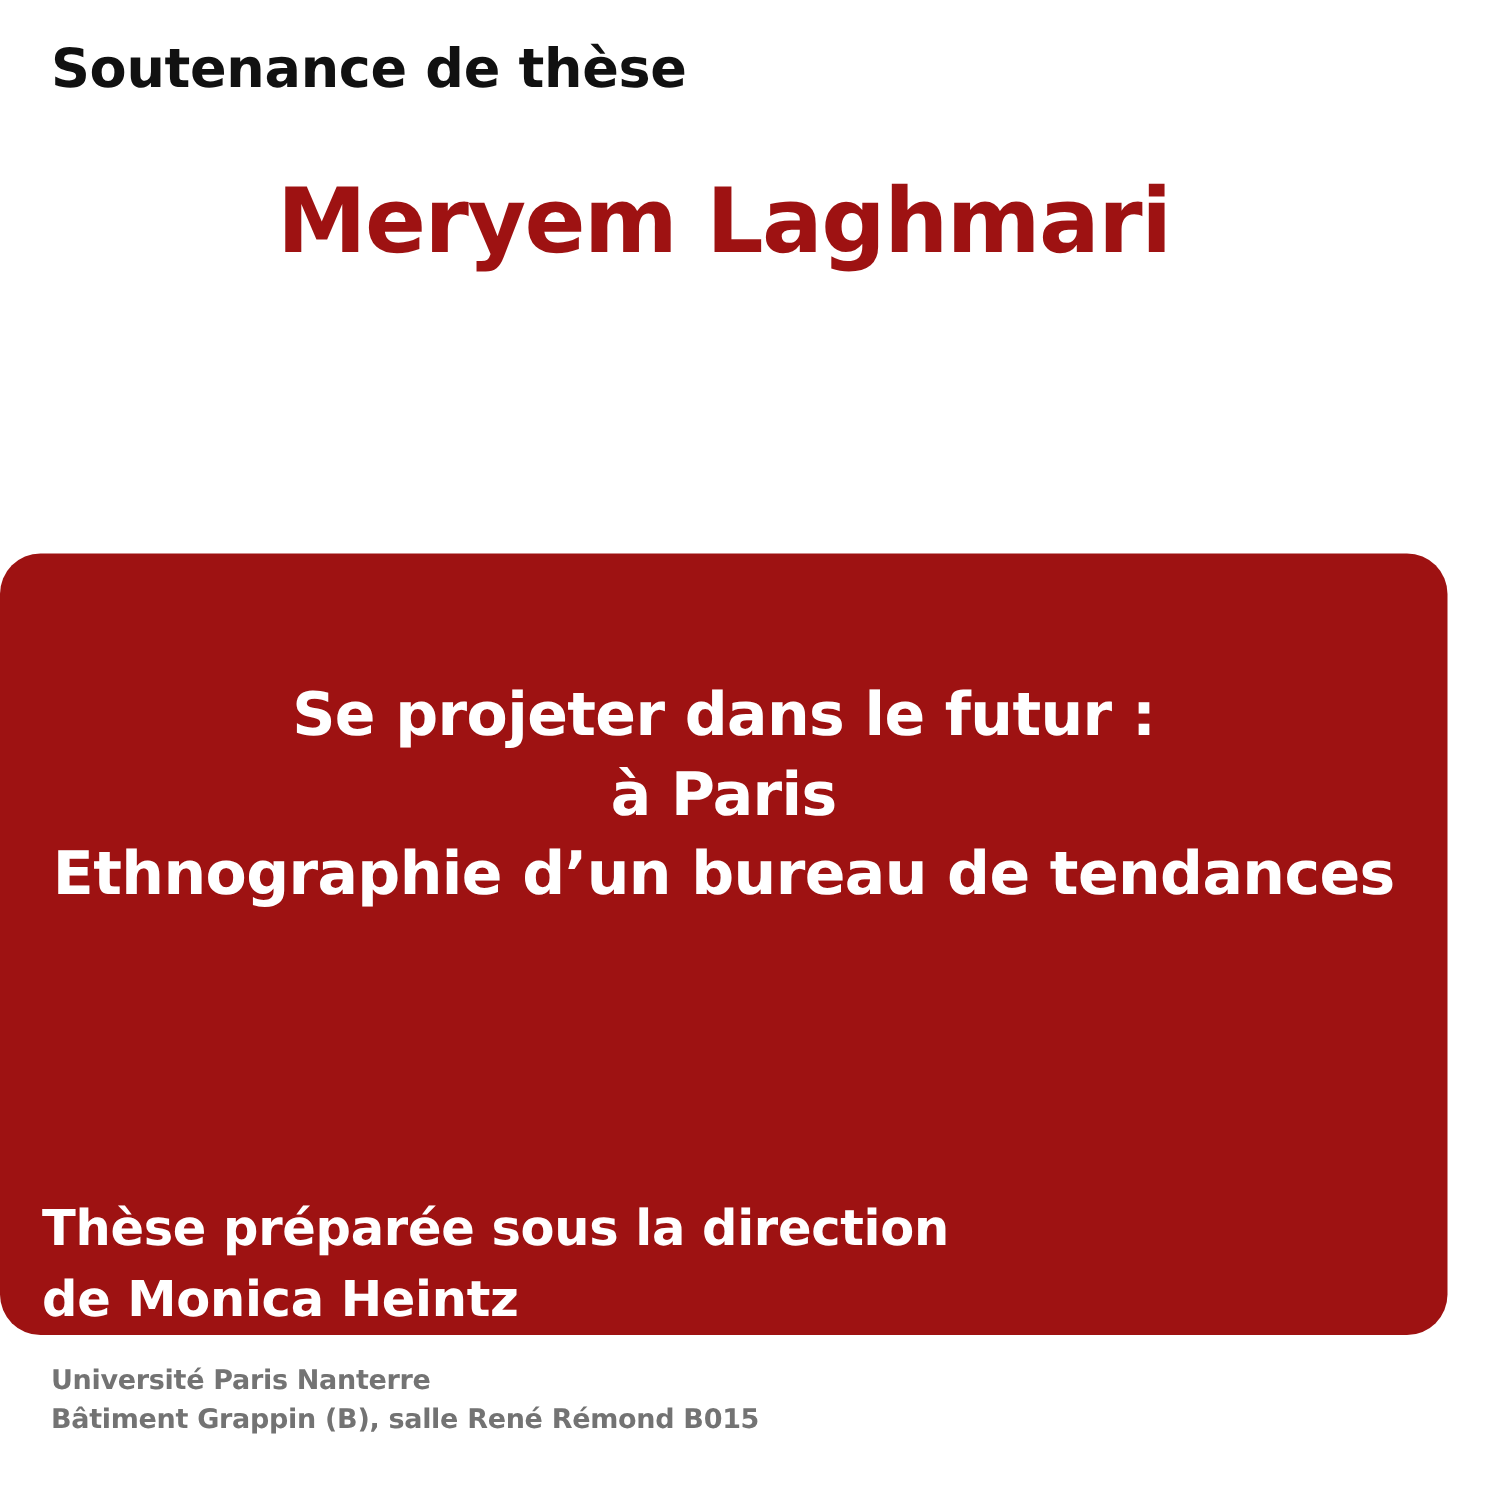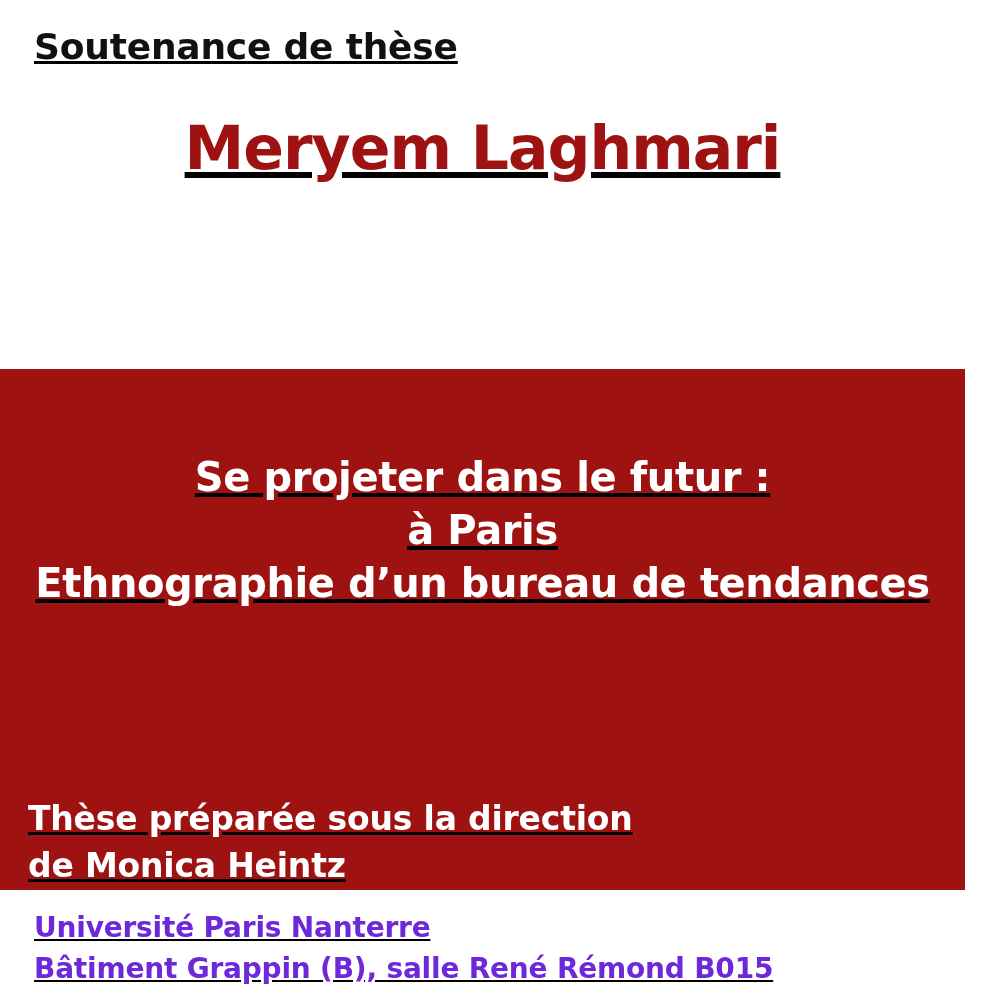--- a/index.html
+++ b/index.html
@@ -13,21 +13,20 @@
     font-family: "DejaVu Sans", "Liberation Sans", sans-serif;
     overflow: hidden;
   }
   .poster {
     position: relative;
     width: 965px;
     height: 1000px;
     background: #ffffff;
     display: flex;
     flex-direction: column;
-    text-decoration: underline;
   }
 
   
   .top-section {
     background: #ffffff;
     padding: 26px 34px 0 34px;
     box-sizing: border-box;
     height: 370px;
   }
   .kicker {
@@ -58,20 +57,21 @@
 
   
   .red-band {
     background: #9e1212;
     flex: 1 1 auto;
     box-sizing: border-box;
     padding: 0 28px;
     display: flex;
     flex-direction: column;
     position: relative;
+    border-radius: 27px;
   }
   .thesis-title {
     margin-top: 82px;
     color: #ffffff;
     font-size: 40px;
     font-weight: 700;
     line-height: 1.32;
     text-align: center;
     letter-spacing: -0.4px;
   }
@@ -84,22 +84,22 @@
     text-align: left;
     letter-spacing: -0.2px;
   }
 
   
   .footer {
     background: #ffffff;
     height: 110px;
     box-sizing: border-box;
     padding: 18px 34px 0 34px;
-    color: #6d28d9;
-    font-size: 28px;
+    color: #737373;
+    font-size: 18px;
     font-weight: 700;
     line-height: 1.45;
     letter-spacing: -0.2px;
   }
   .footer div {
     white-space: nowrap;
   }
 </style>
 </head>
 <body>

